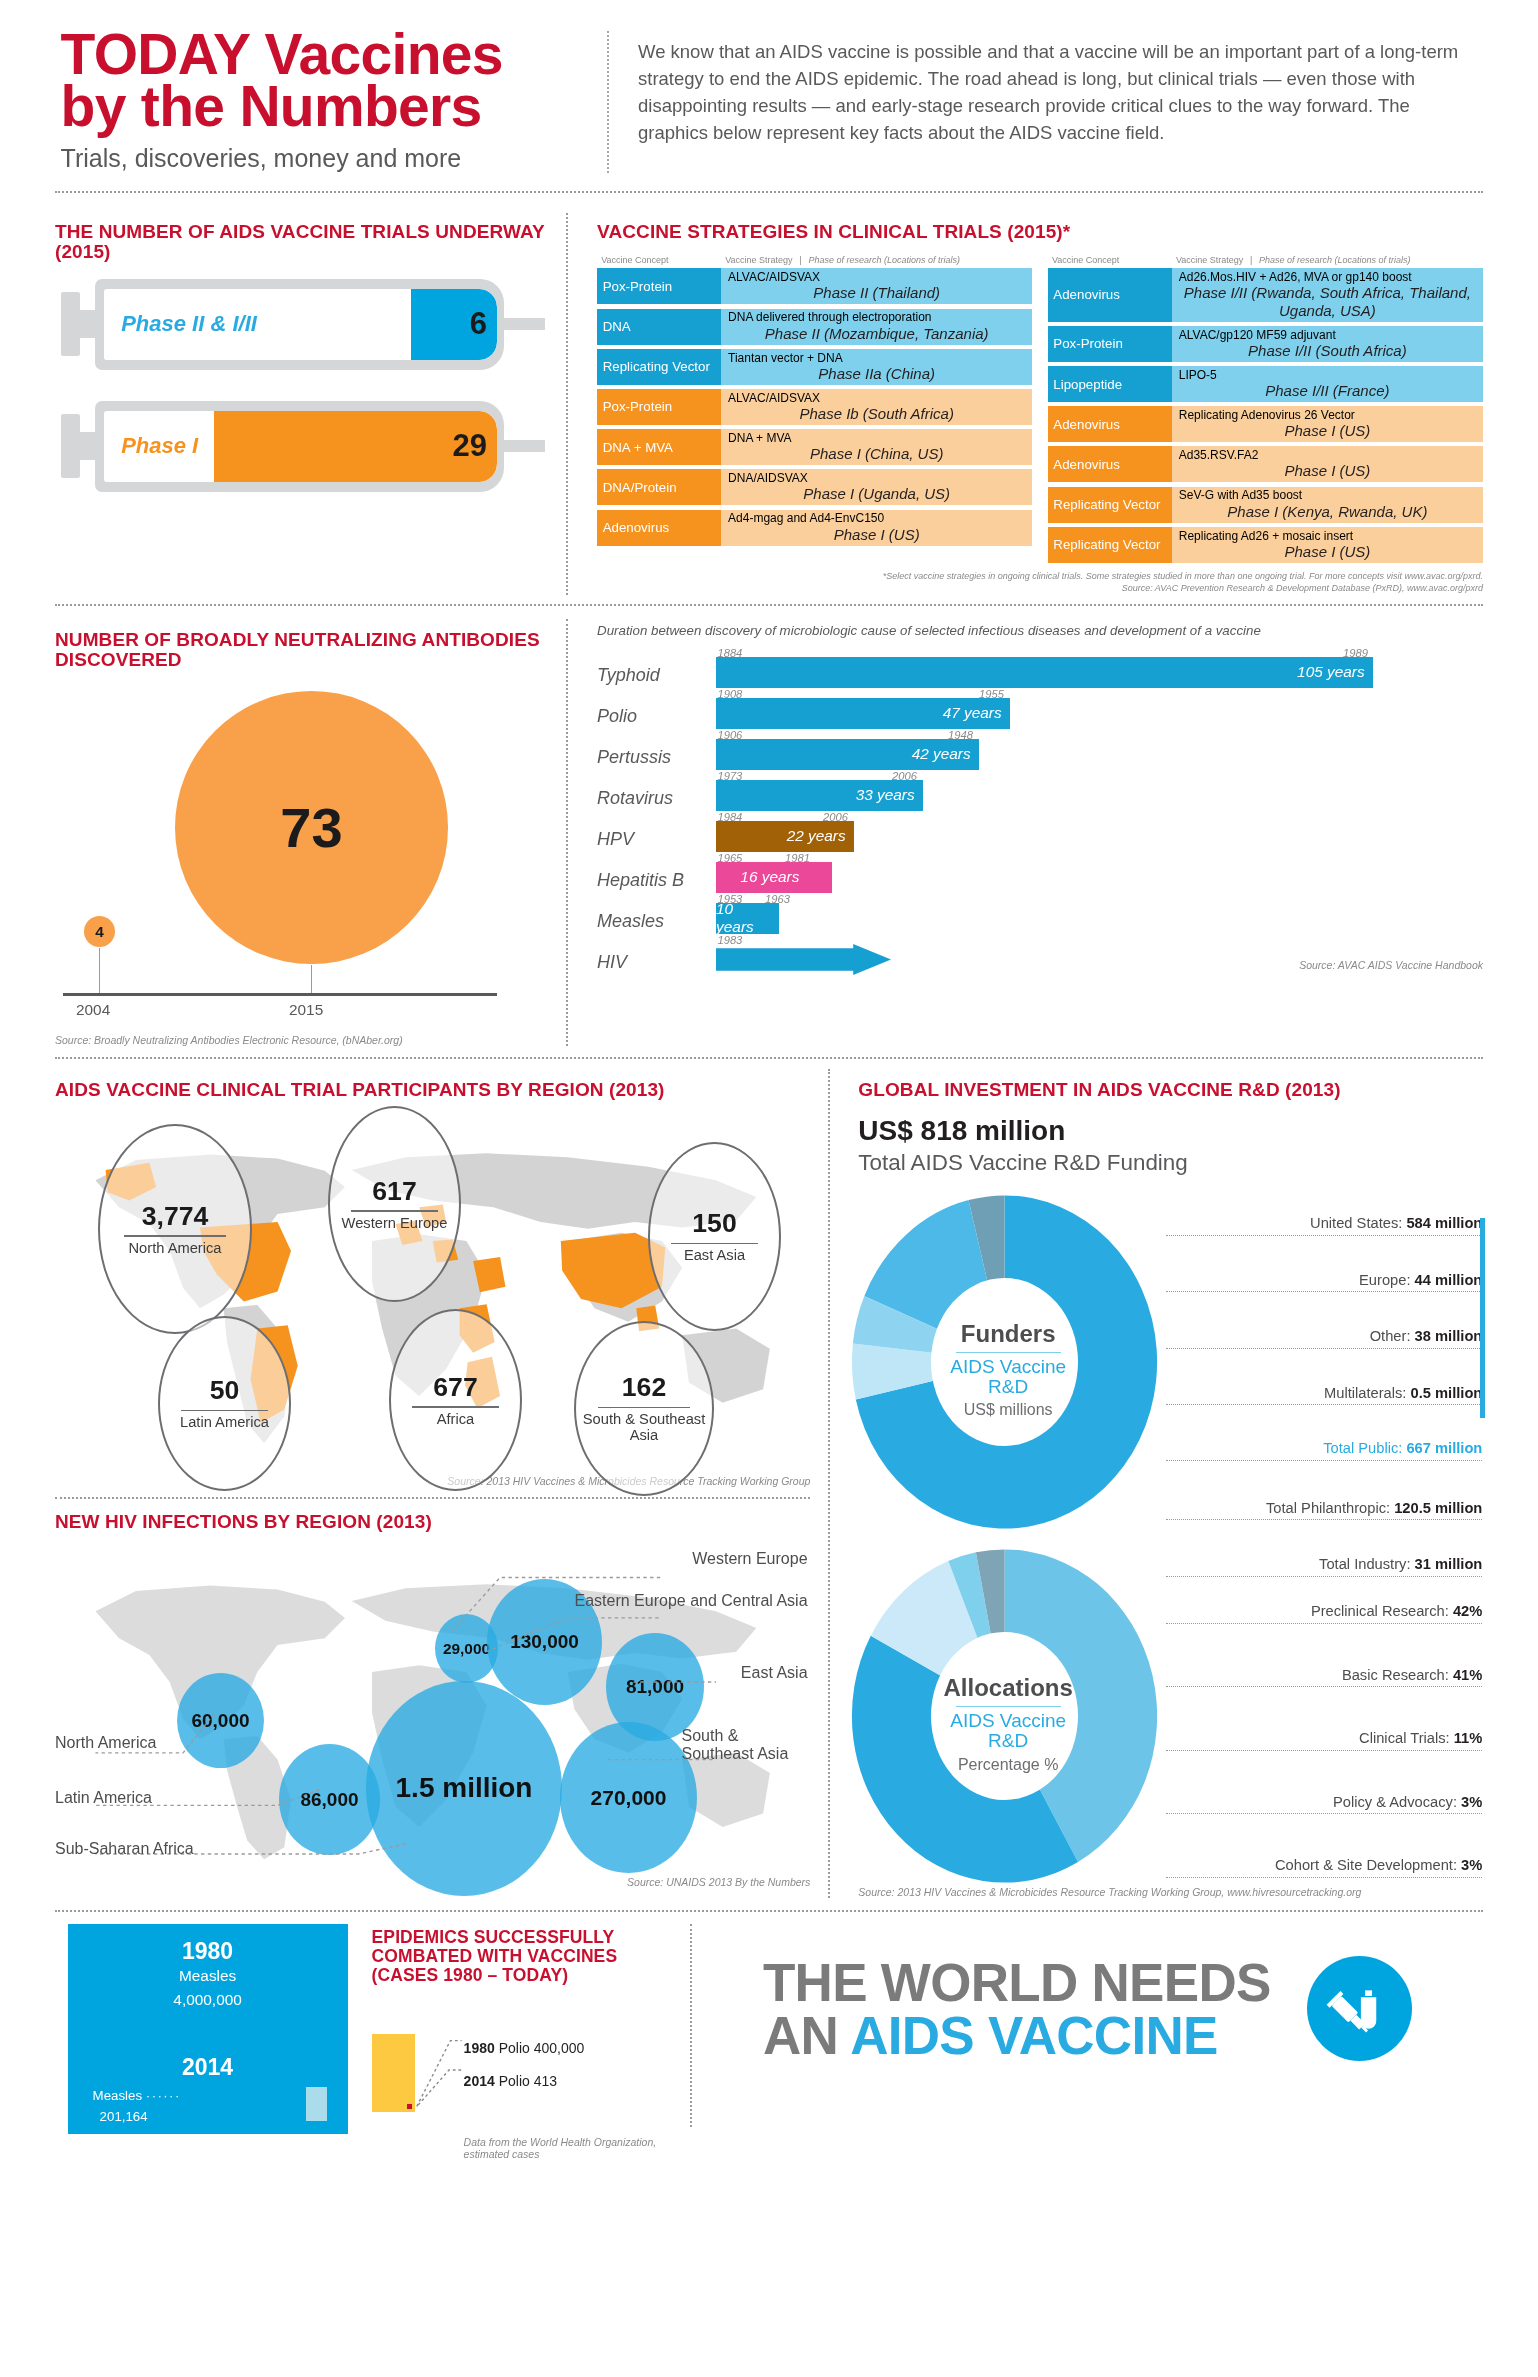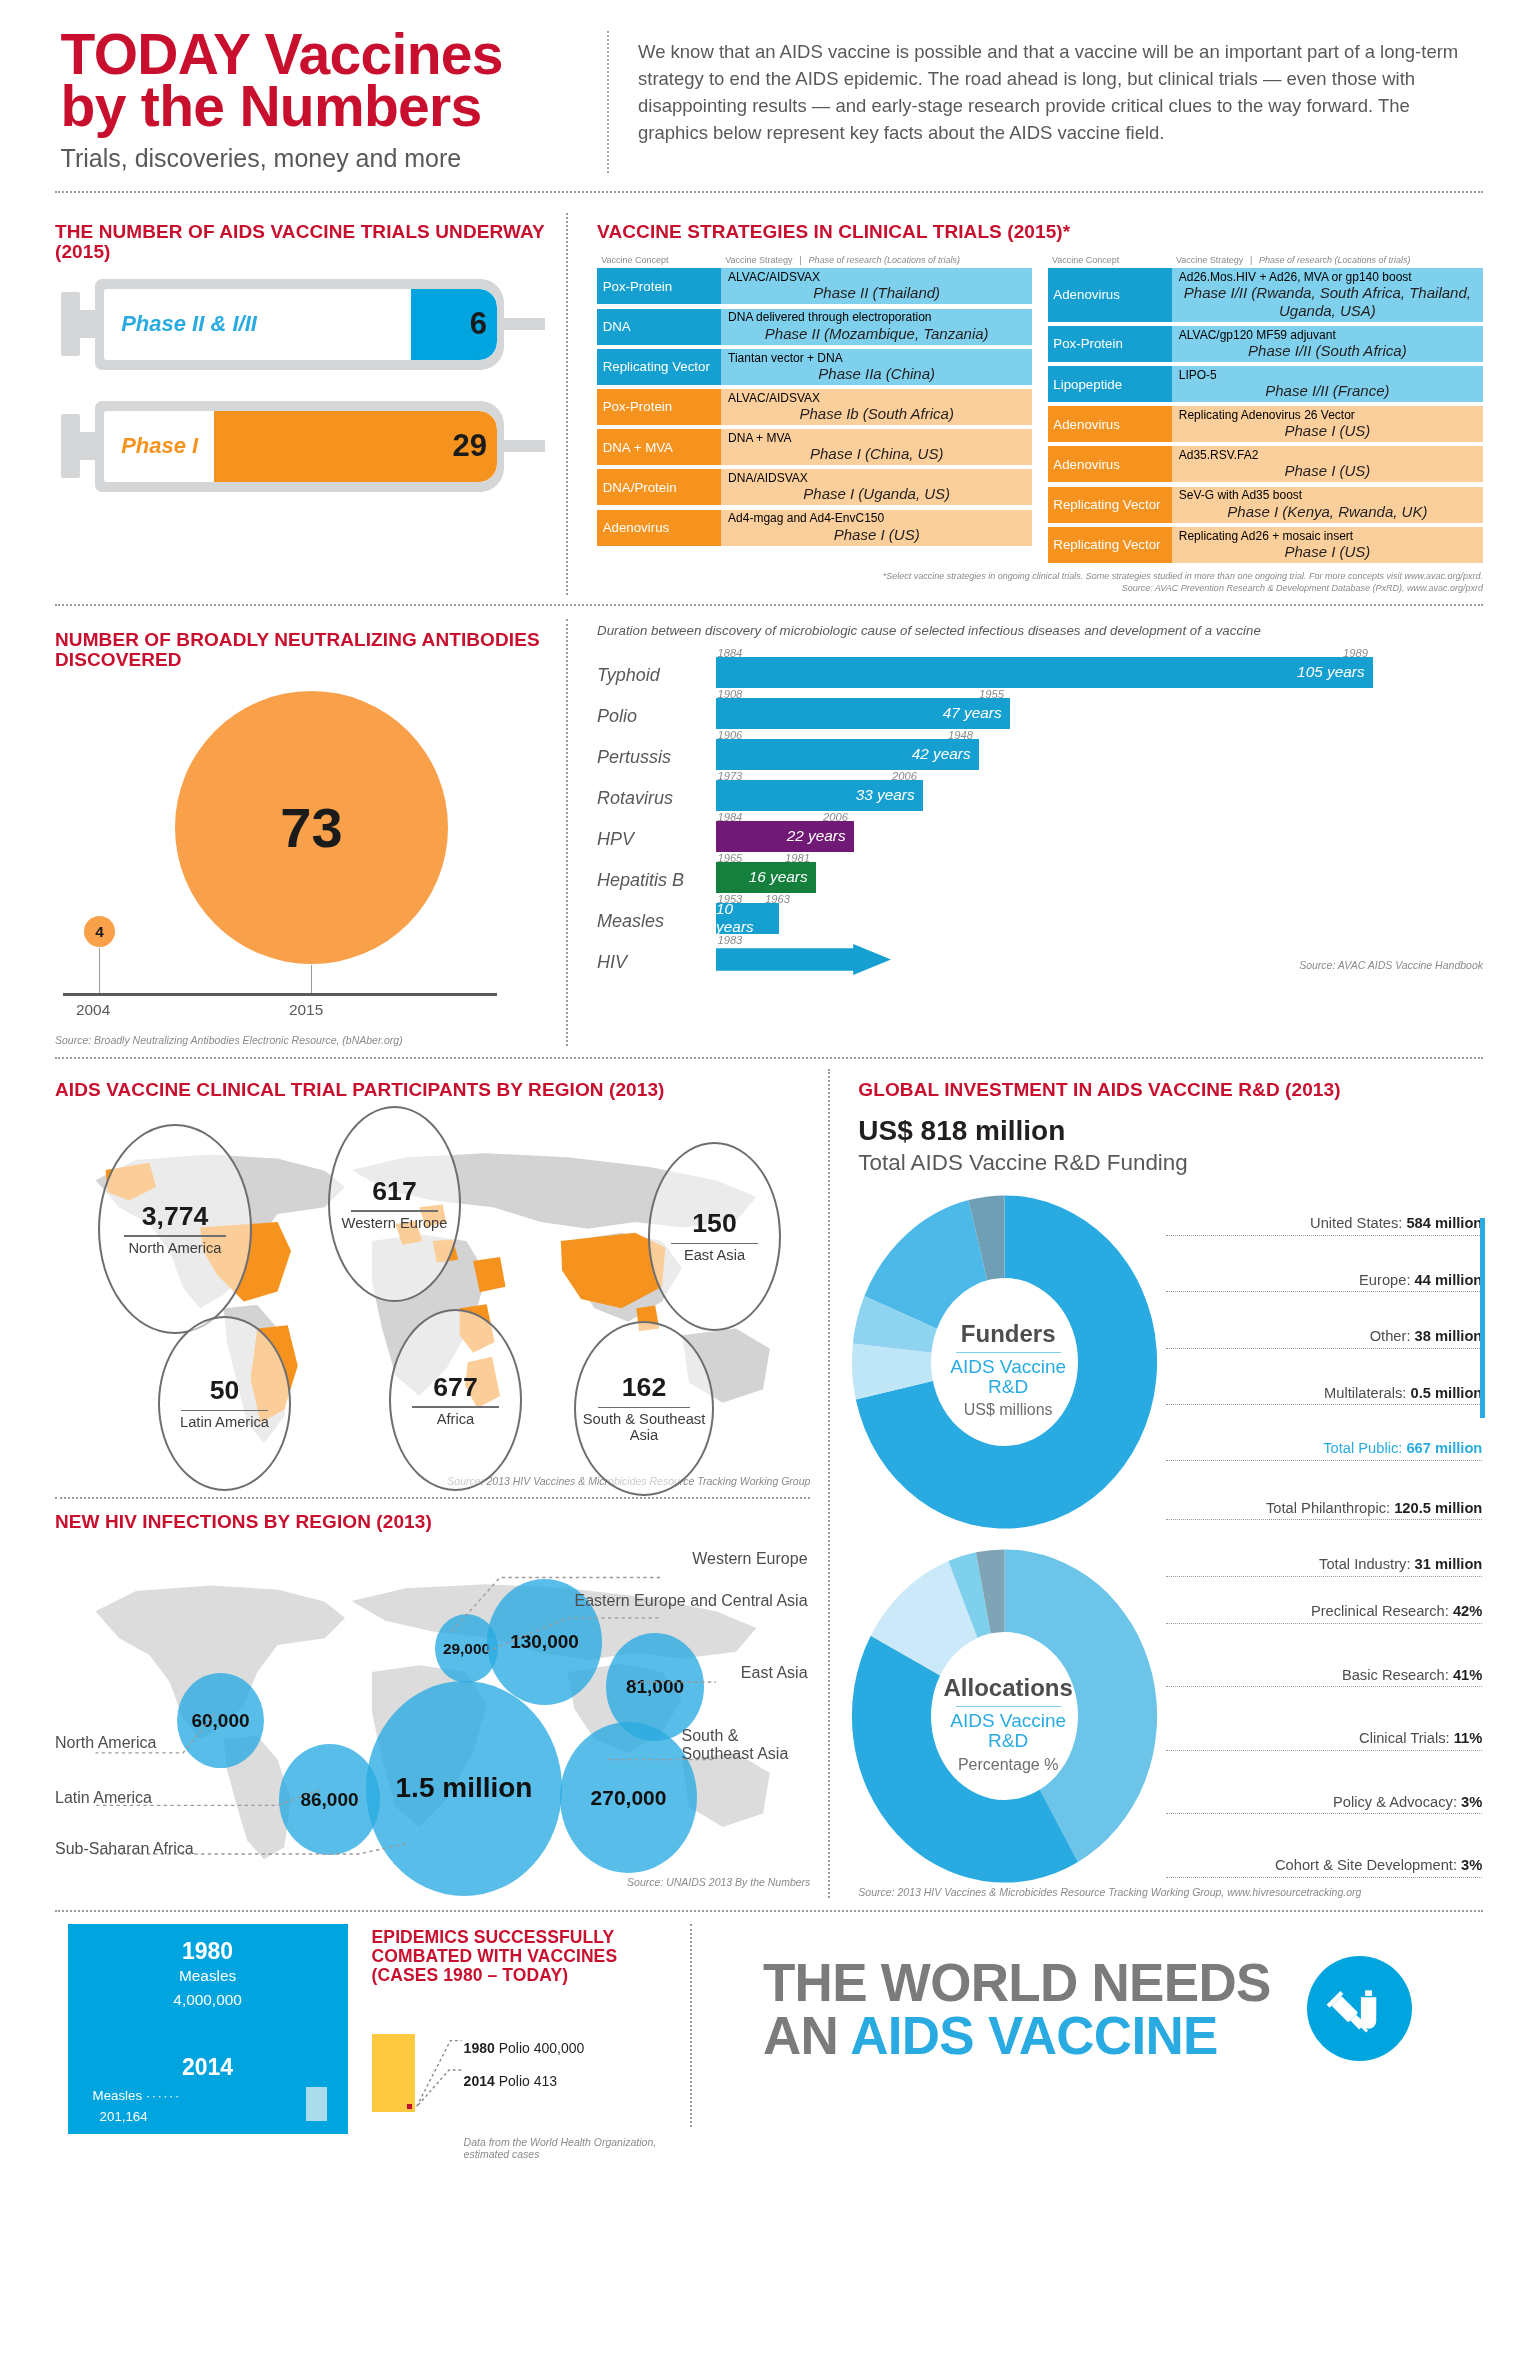--- a/index.html
+++ b/index.html
@@ -421,31 +421,31 @@
               <div class="ttv-bar" style="width: 207px; background: rgb(22, 160, 210);">
                 <span>33 years</span>
               </div>
               <div class="ttv-y1" style="left: 1.4px;">1973</div>
               <div class="ttv-y2" style="left: 176px;">2006</div>
             </div>
           </div>
           <div class="ttv-row">
             <div class="ttv-name">HPV</div>
             <div class="ttv-track">
-              <div class="ttv-bar" style="width: 138px; background: #701a75;">
+              <div class="ttv-bar" style="width: 138px; background: #a16207;">
                 <span>22 years</span>
               </div>
               <div class="ttv-y1" style="left: 1.4px;">1984</div>
               <div class="ttv-y2" style="left: 107px;">2006</div>
             </div>
           </div>
           <div class="ttv-row">
             <div class="ttv-name">Hepatitis B</div>
             <div class="ttv-track">
-              <div class="ttv-bar" style="width: 100px; background: #15803d;">
+              <div class="ttv-bar" style="width: 116px; background: #ec4899; justify-content: center;">
                 <span>16 years</span>
               </div>
               <div class="ttv-y1" style="left: 1.4px;">1965</div>
               <div class="ttv-y2" style="left: 69px;">1981</div>
             </div>
           </div>
           <div class="ttv-row">
             <div class="ttv-name">Measles</div>
             <div class="ttv-track">
               <div class="ttv-bar" style="width: 63px; background: rgb(22, 160, 210);">

